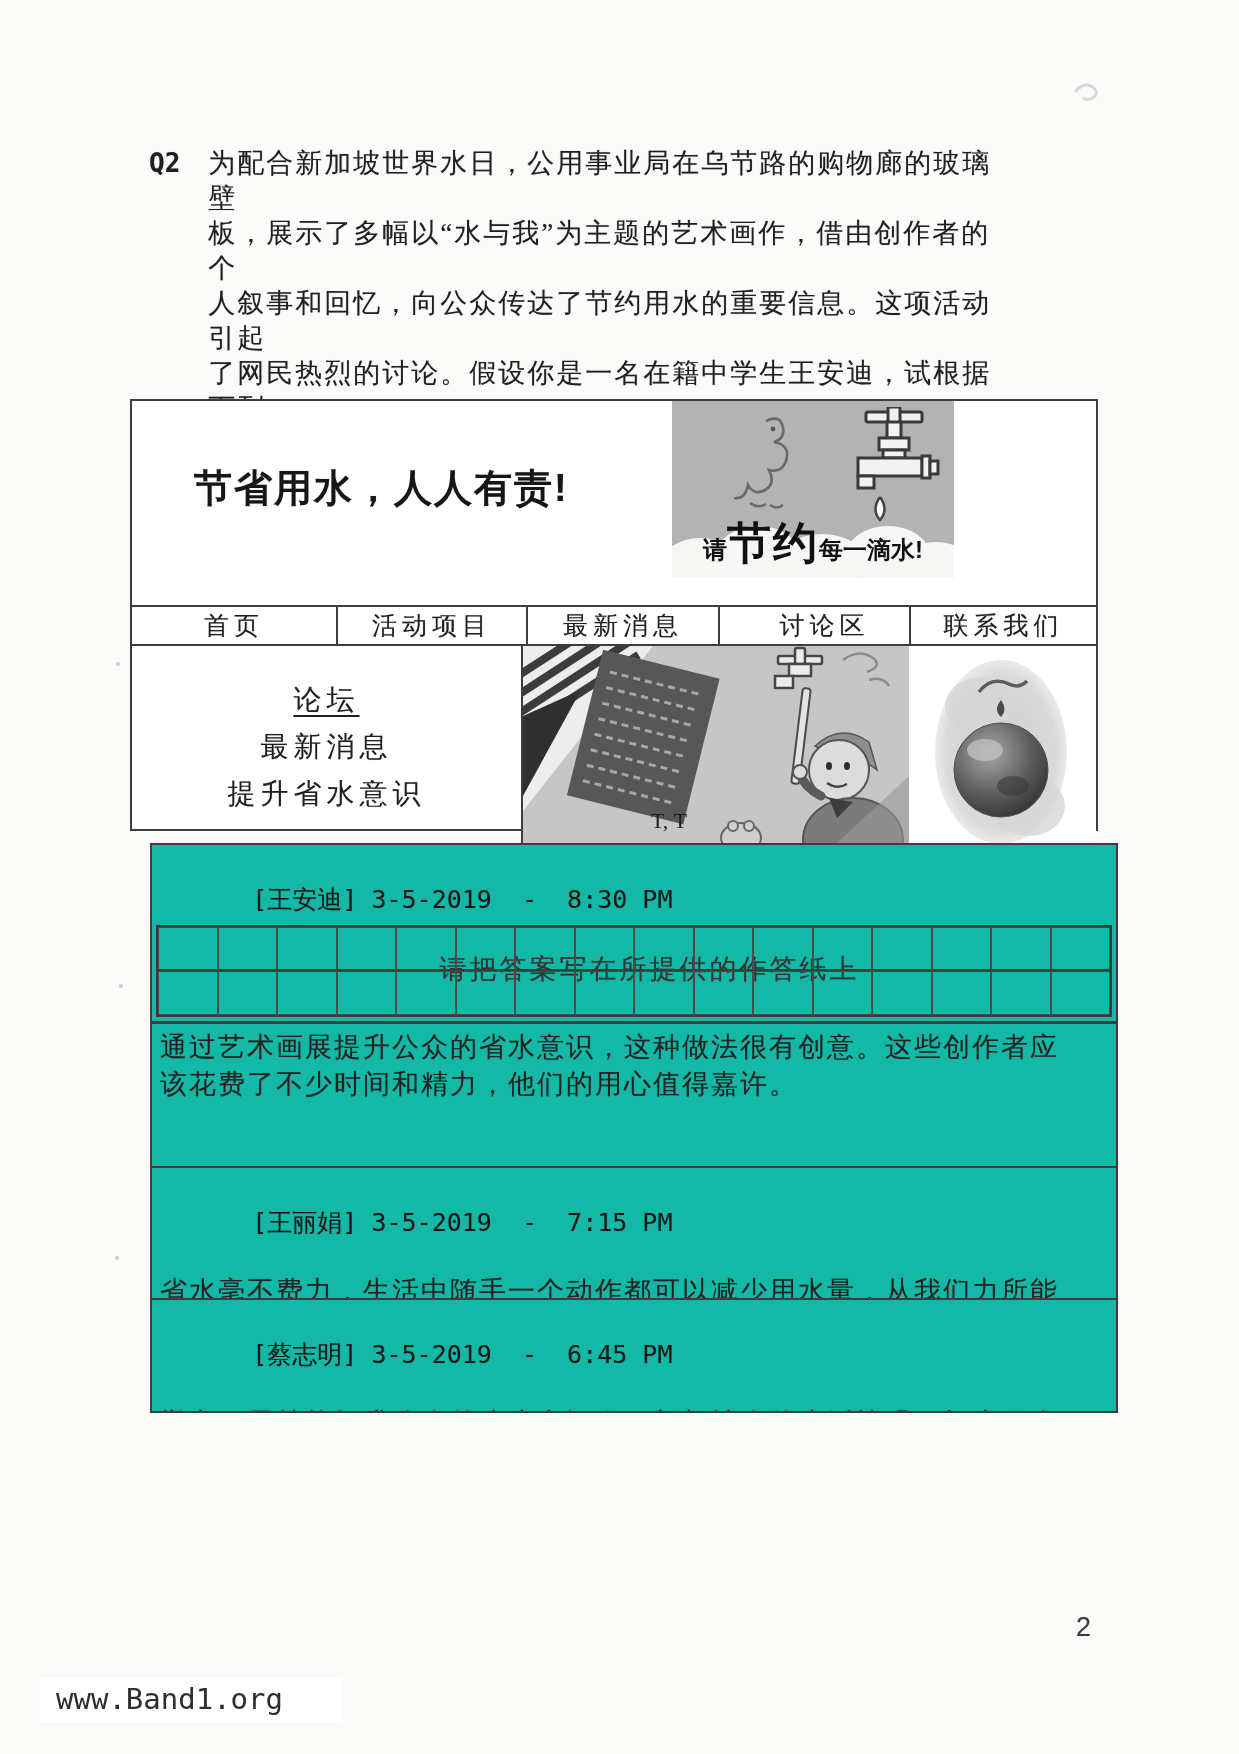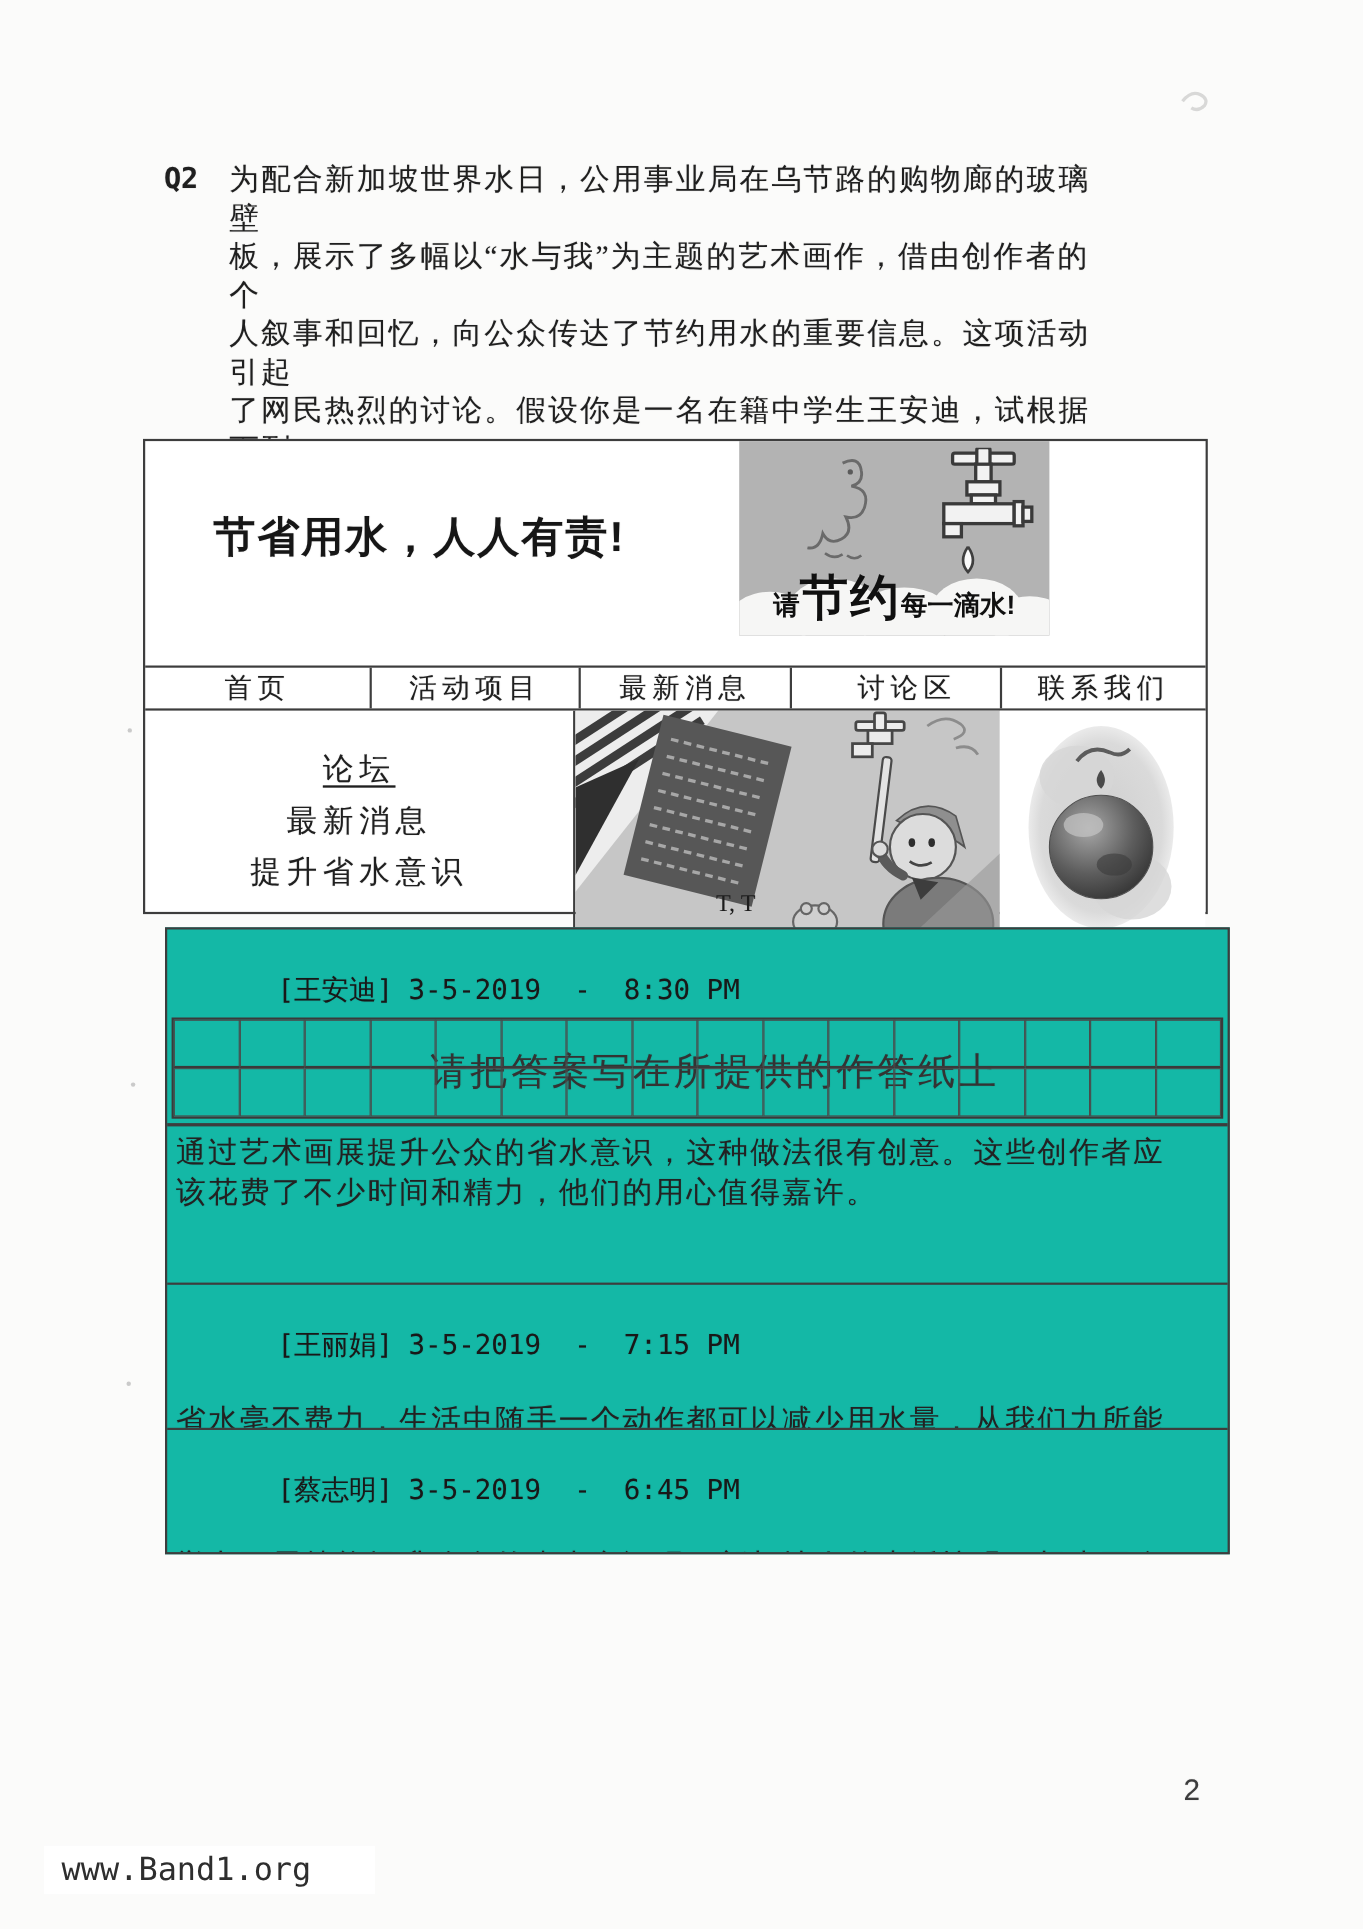--- a/index.html
+++ b/index.html
@@ -87,21 +87,21 @@
   .post1{height:179px;border-bottom:3px solid #3d3d3d;}
   .post2{height:144px;border-bottom:2px solid #3d3d3d;}
   .post3{height:132px;border-bottom:2px solid #3d3d3d;}
   .post4{flex:1;}
   .post-header{
     font-family:"DejaVu Sans Mono","Liberation Mono",monospace;
     font-size:25px;padding:9px 0 0 10px;white-space:pre;color:#181818;
   }
   .post-header .dt{margin-left:14px;}
   .note{
-    text-align:center;font-size:34px;letter-spacing:3px;margin-top:6px;color:#333;padding-left:31px;
+    text-align:center;font-size:27px;letter-spacing:3px;margin-top:6px;color:#333;padding-left:31px;
   }
   .post-body{
     font-size:27px;line-height:37px;letter-spacing:2px;
     padding:5px 8px 0 8px;white-space:pre-line;color:#222;
   }
   .answer-grid{
     position:absolute;left:4px;right:4px;top:80px;
     display:grid;border:2px solid #3a3a3a;
   }
   .grid-cell{height:44px;border:1px solid #4a4a4a;box-sizing:border-box;}

